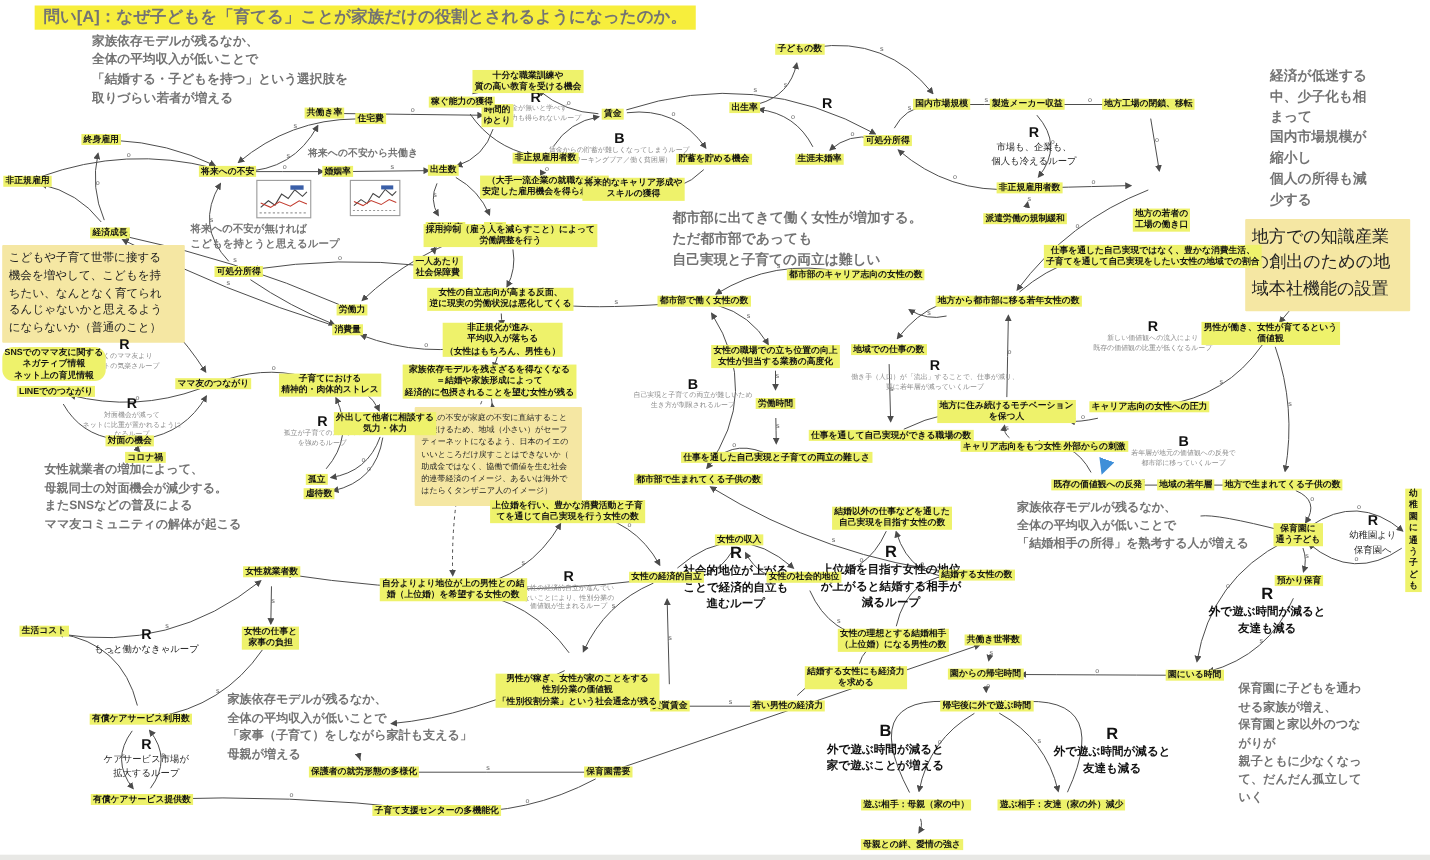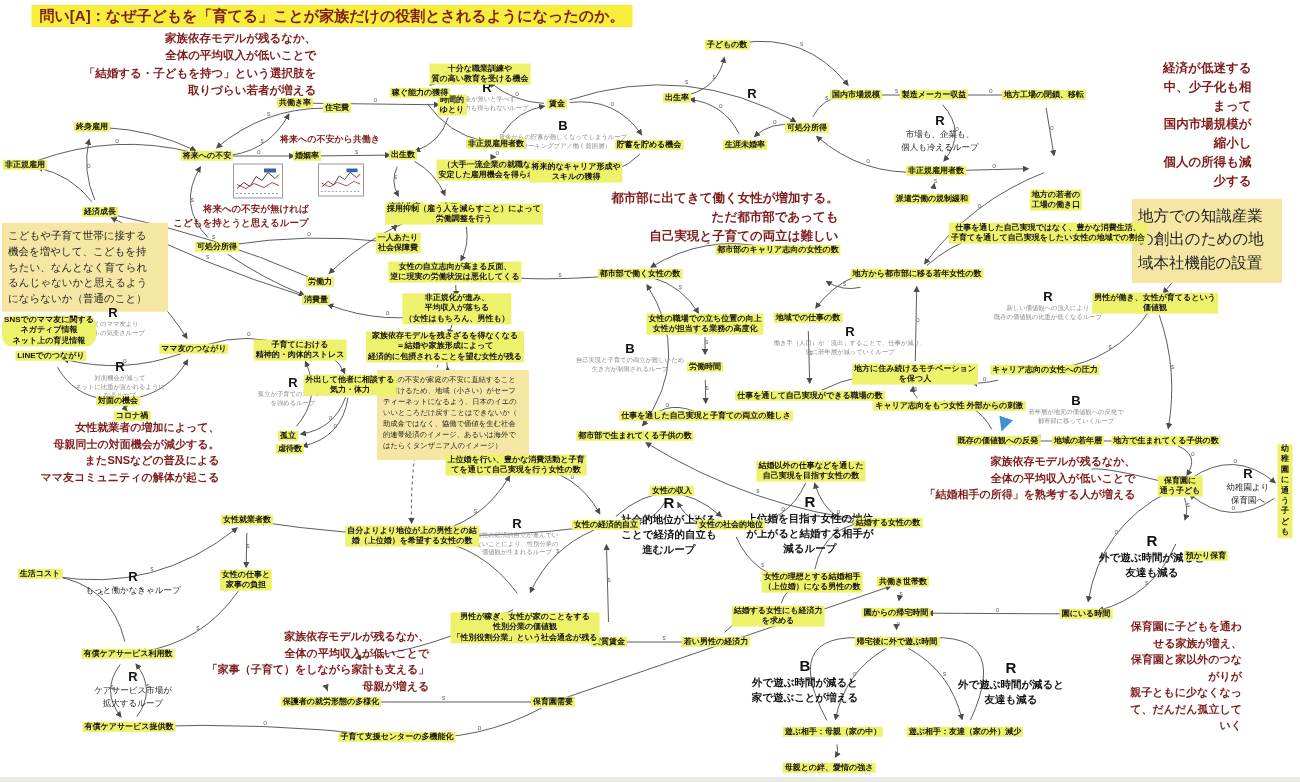--- a/index.html
+++ b/index.html
@@ -9,22 +9,22 @@
   .node{position:absolute;transform:translate(-50%,-50%);background:#eef26b;color:#131313;
     font-weight:bold;font-size:8px;line-height:1.3;white-space:pre-line;text-align:center;
     padding:0 2px;z-index:3;}
   .loop{position:absolute;transform:translate(-50%,-50%);text-align:center;z-index:2;}
   .loop .letter{display:block;font-weight:bold;font-size:13px;color:#111;line-height:1.1;}
   .loop .cap{display:block;white-space:pre-line;}
   .loop.small .cap{font-size:6.3px;color:#8a8a8a;line-height:1.35;}
   .loop.plain .cap{font-size:8.5px;color:#222;line-height:1.45;}
   .loop.boldcap .letter{font-size:15px;}
   .loop.boldcap .cap{font-size:10.5px;font-weight:bold;color:#111;line-height:1.45;}
-  .ann{position:absolute;transform:translate(-50%,-50%);color:#7f1d1d;font-weight:bold;
-    white-space:pre-line;text-align:right;line-height:1.5;z-index:3;}
+  .ann{position:absolute;transform:translate(-50%,-50%);color:#737373;font-weight:bold;
+    white-space:pre-line;text-align:left;line-height:1.5;z-index:3;}
   .ann.hl{background:#f7ee3c;padding:2px 8px;white-space:nowrap;line-height:1.2;}
   .note{position:absolute;transform:translate(-50%,-50%);background:#f5e7a3;color:#222;
     text-align:left;white-space:pre-line;z-index:2;padding:5px 6px;box-sizing:border-box;
     line-height:1.5;border-radius:1px;}
   .fig{position:absolute;transform:translate(-50%,-50%);background:#fff;border:1px solid #9a9a9a;
     z-index:3;}
   .edge-label{font-size:6.5px;fill:#666;font-family:"Liberation Sans",sans-serif;}
   #bottombar{position:absolute;left:0;bottom:0;width:1300px;height:5px;background:#e8e8e5;z-index:4;}
 </style>
 </head>
@@ -419,21 +419,21 @@
       <div class="node" style="left: 903px; top: 582px;">共働き世帯数</div>
       <div class="node" style="left: 896px; top: 613px;">園からの帰宅時間</div>
       <div class="node" style="left: 897px; top: 642px;">帰宅後に外で遊ぶ時間</div>
       <div class="node" style="left: 833px; top: 732px;">遊ぶ相手：母親（家の中）</div>
       <div class="node" style="left: 965px; top: 732px;">遊ぶ相手：友達（家の外）減少</div>
       <div class="node" style="left: 829px; top: 768px;">母親との絆、愛情の強さ</div>
       <div class="node" style="left: 1180px; top: 486px;">保育園に
 通う子ども</div>
       <div class="node" style="left: 1285px; top: 491px;">幼稚園に
 通う子ども</div>
-      <div class="node" style="left: 1181px; top: 556px; margin-left: 25px;">預かり保育</div>
+      <div class="node" style="left: 1181px; top: 528px;">預かり保育</div>
       <div class="node" style="left: 1086px; top: 614px;">園にいる時間</div>
       <div class="loop small" style="left: 487px; top: 97px;">
         <span class="letter">R</span>
         <span class="cap">お金が無いと学べず
 稼ぐ能力も得られないループ</span>
       </div>
       <div class="loop small" style="left: 563px; top: 135px;">
         <span class="letter">B</span>
         <span class="cap">賃金からの貯蓄が難しくなってしまうループ
 （ワーキングプア／働く貧困層）</span>

